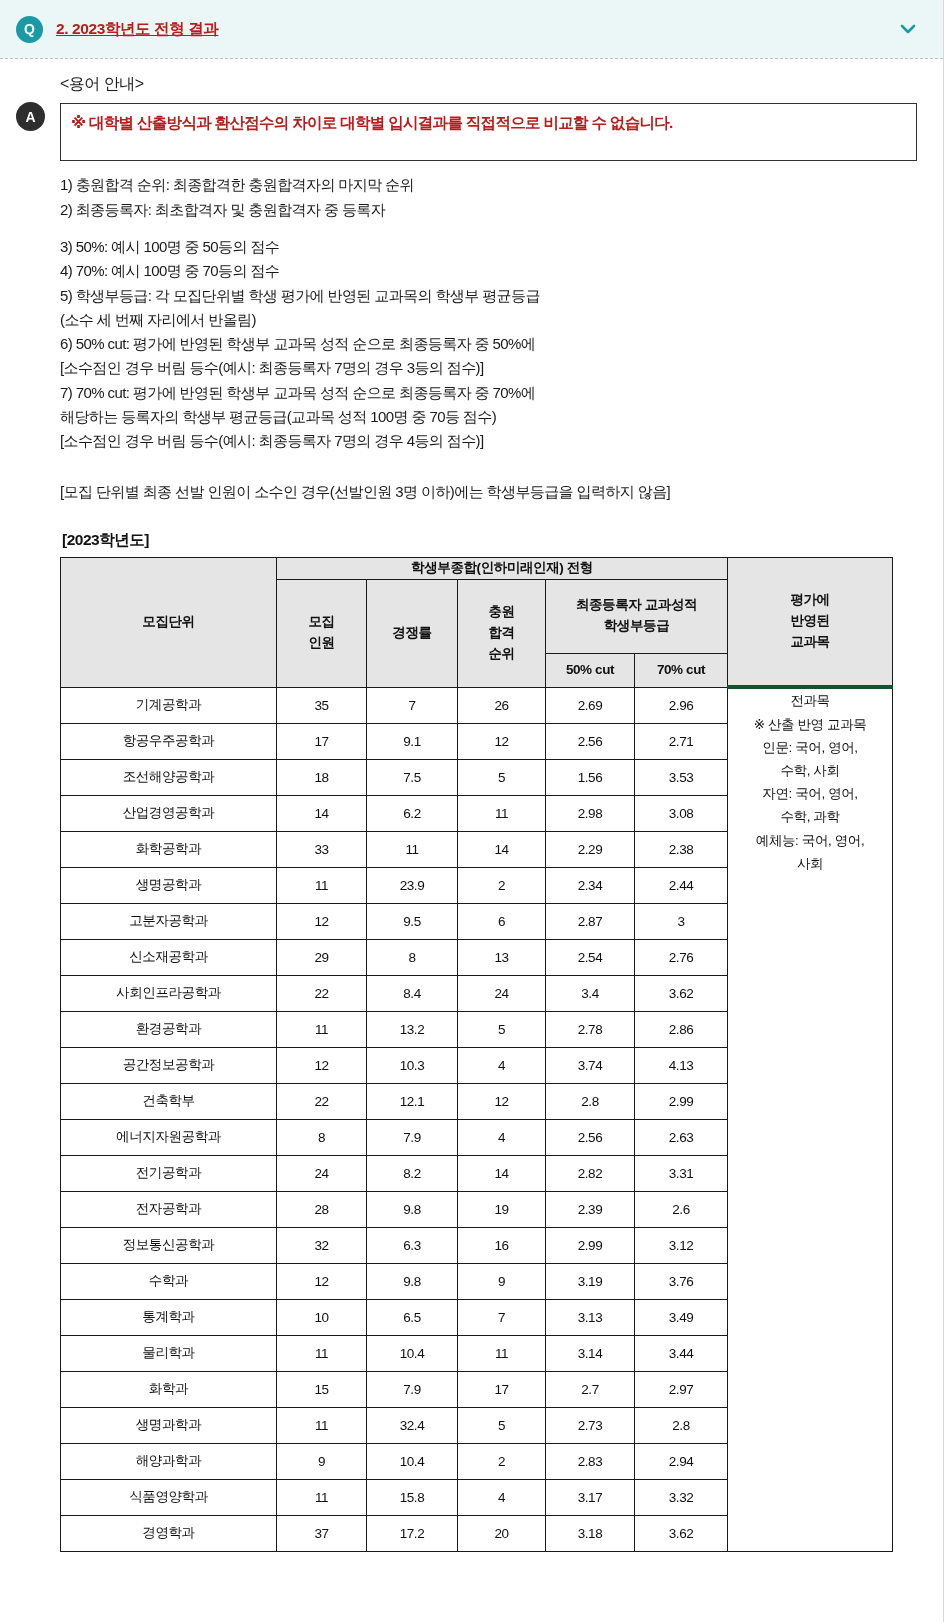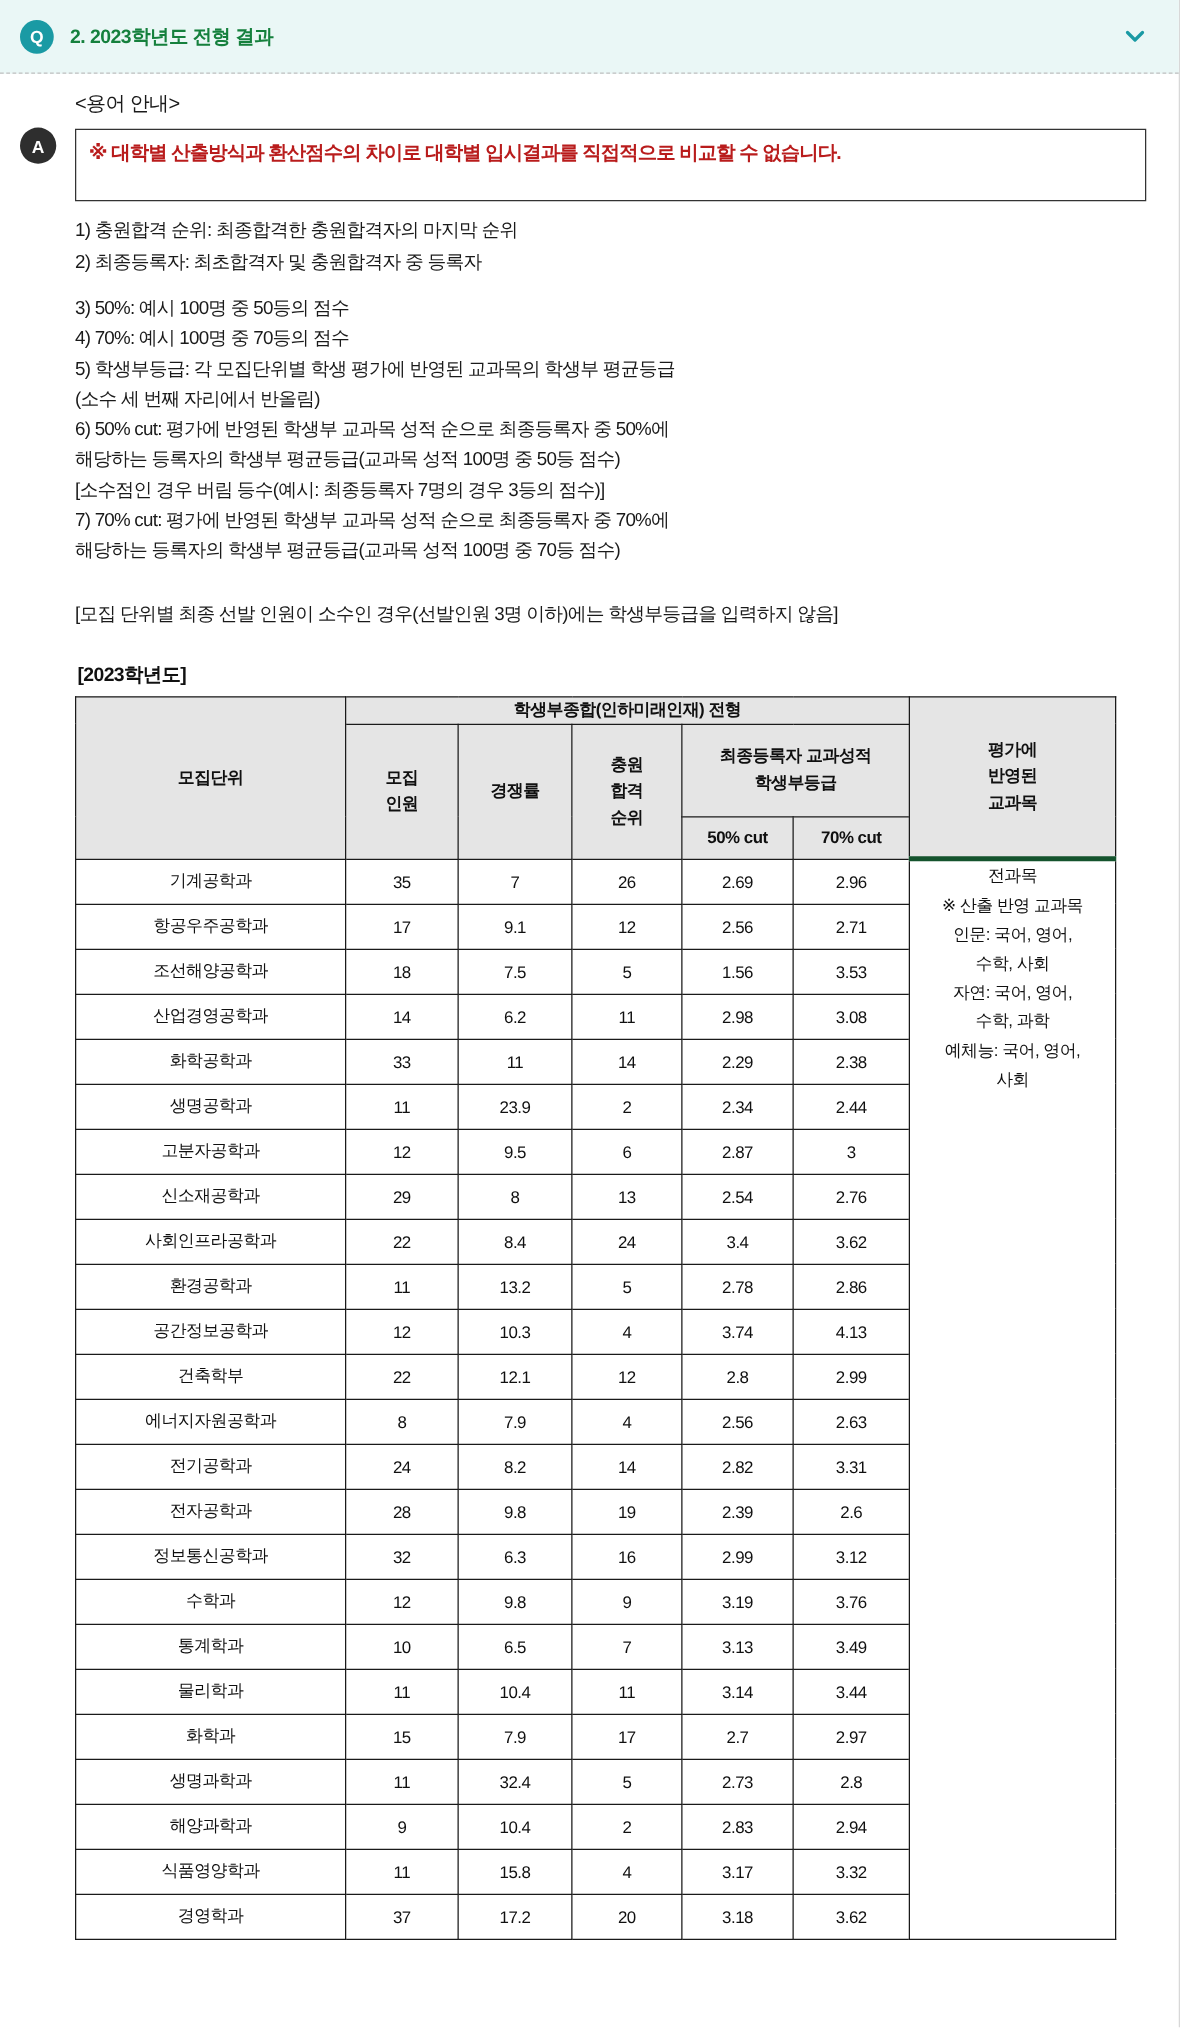--- a/index.html
+++ b/index.html
@@ -36,22 +36,23 @@
     font-size: 14px;
     font-weight: bold;
     display: flex;
     align-items: center;
     justify-content: center;
     flex: 0 0 auto;
     margin-right: 13px;
   }
   .q-title {
     font-size: 15.5px;
-    color: #15803d;
-    font-weight: bold;
+    color: #b91c1c;
+    font-weight: bold;
+    text-decoration: underline;
     letter-spacing: -0.4px;
     white-space: nowrap;
   }
   .chevron {
     position: absolute;
     right: 24px;
     top: 50%;
     transform: translateY(-50%);
     width: 22px;
     height: 22px;
@@ -209,24 +210,24 @@
 
       <div class="lines">
         <div class="line">1) 충원합격 순위: 최종합격한 충원합격자의 마지막 순위</div>
         <div class="line">2) 최종등록자: 최초합격자 및 충원합격자 중 등록자</div>
         <div class="gap"></div>
         <div class="line">3) 50%: 예시 100명 중 50등의 점수</div>
         <div class="line">4) 70%: 예시 100명 중 70등의 점수</div>
         <div class="line">5) 학생부등급: 각 모집단위별 학생 평가에 반영된 교과목의 학생부 평균등급</div>
         <div class="line">(소수 세 번째 자리에서 반올림)</div>
         <div class="line">6) 50% cut: 평가에 반영된 학생부 교과목 성적 순으로 최종등록자 중 50%에</div>
-        <div class="line">해당하는 등록자의 학생부 평균등급(교과목 성적 100명 중 50등 점수)</div>
         <div class="line">[소수점인 경우 버림 등수(예시: 최종등록자 7명의 경우 3등의 점수)]</div>
         <div class="line">7) 70% cut: 평가에 반영된 학생부 교과목 성적 순으로 최종등록자 중 70%에</div>
         <div class="line">해당하는 등록자의 학생부 평균등급(교과목 성적 100명 중 70등 점수)</div>
+        <div class="line">[소수점인 경우 버림 등수(예시: 최종등록자 7명의 경우 4등의 점수)]</div>
         <div class="gap-lg"></div>
         <div class="line">[모집 단위별 최종 선발 인원이 소수인 경우(선발인원 3명 이하)에는 학생부등급을 입력하지 않음]</div>
       </div>
 
       <div class="gap-lg"></div>
 
       <div class="year-label">[2023학년도]</div>
 
       <table class="result">
         <colgroup>

